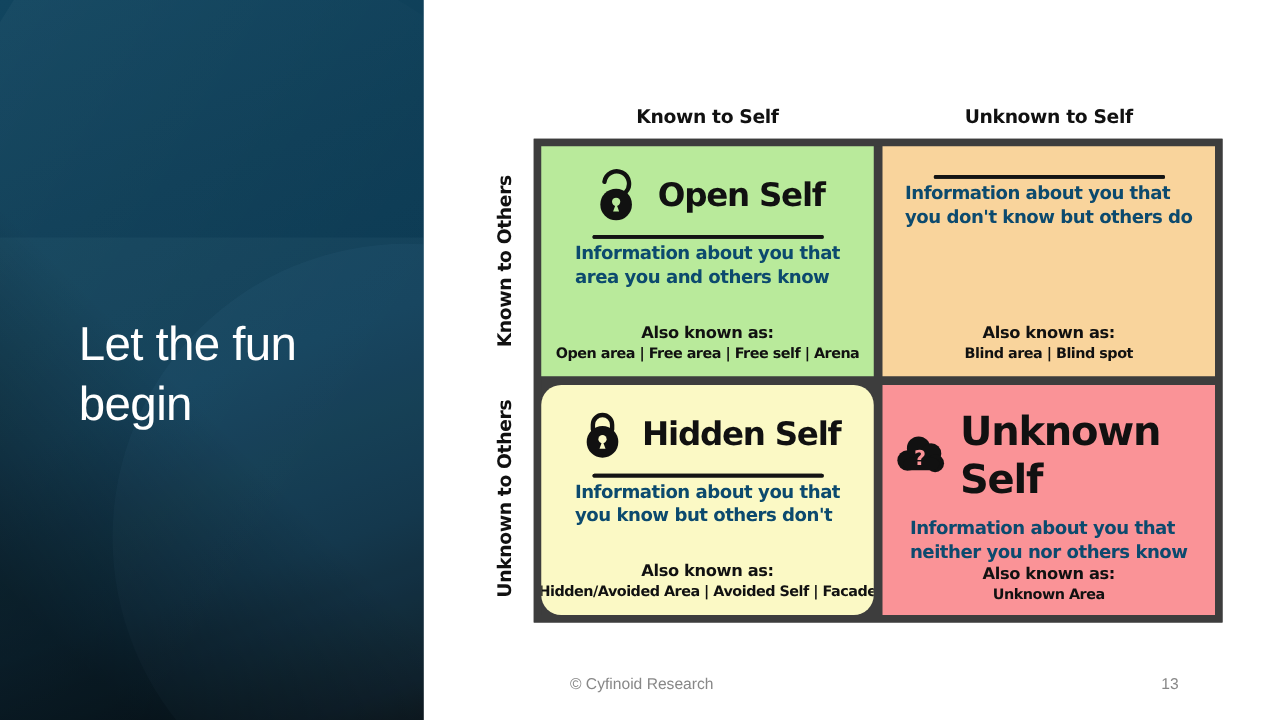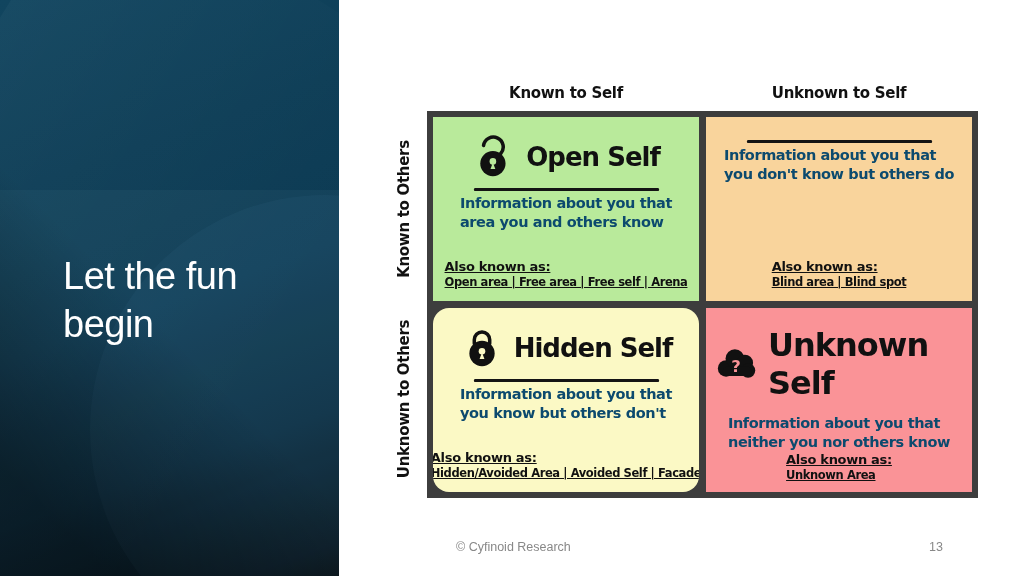--- a/index.html
+++ b/index.html
@@ -43,21 +43,21 @@
   .quadrant { display:flex; flex-direction:column; align-items:center;
     padding:14px 8px 12px 8px; overflow:hidden; }
   .q-title-row { display:flex; align-items:center; gap:10px; margin-top:4px; }
   .q-icon { width:44px; height:44px; flex:0 0 auto; }
   .q-title { font-size:26px; letter-spacing:-1px; color:#111; }
   .q4 .q-title { font-size:32px; }
   .q-underline { width:74%; height:3px; background:#141414; border-radius:2px; margin-top:9px;
     box-shadow:0 0 0.5px #141414; }
   .q-desc { margin-top:3px; font-size:14.5px; line-height:1.3;
     letter-spacing:-0.4px; color:#0c4a6e; }
-  .q-aka { margin-top:auto; color:#111;text-decoration:underline; }
+  .q-aka { margin-top:auto; text-align:center; color:#111; }
   .q-aka-label { font-size:13px; letter-spacing:-0.3px; }
   .q-aka-list { font-size:11.5px; letter-spacing:-0.4px; white-space:nowrap; margin-top:1px; }
 
   
   .footer-text { position:absolute; left:456px; top:540px; font-size:12.5px; color:#888; }
   .page-number { position:absolute; left:929px; top:540px; font-size:12.5px; color:#888; }
 </style>
 </head>
 <body>
 

